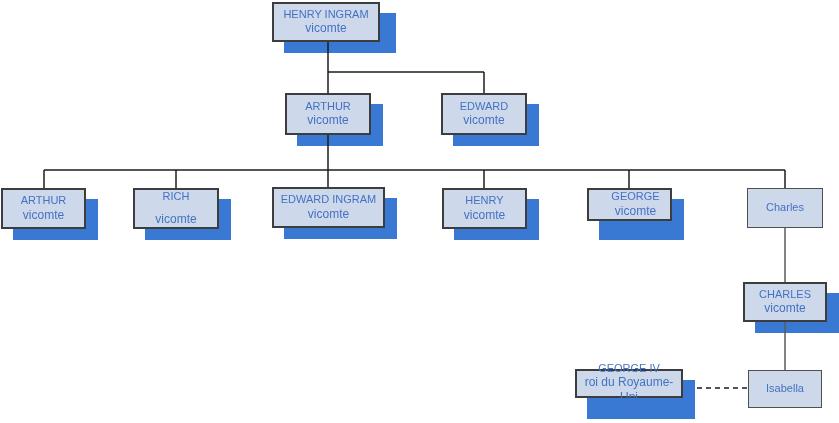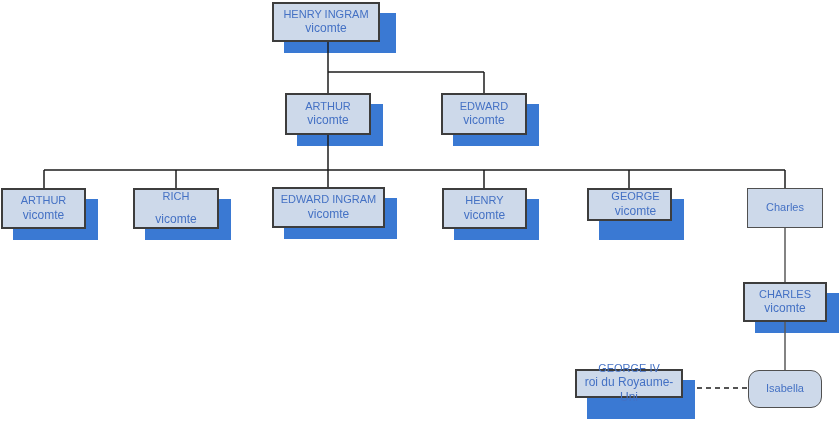--- a/index.html
+++ b/index.html
@@ -113,16 +113,16 @@
     <div class="shadow" style="left: 755px; top: 293px; width: 84px; height: 40px;"></div>
     <div class="node" style="left: 743px; top: 282px; width: 84px; height: 40px;">
       <div class="nm">CHARLES</div>
       <div class="tt">vicomte</div>
     </div>
     <div class="shadow" style="left: 587px; top: 380px; width: 108px; height: 39px;"></div>
     <div class="node" style="left: 575px; top: 369px; width: 108px; height: 29px; align-items: center;">
       <div class="nm">GEORGE IV</div>
       <div class="tt">roi du Royaume-Uni</div>
     </div>
-    <div class="node plain" style="left: 748px; top: 370px; width: 74px; height: 38px; border-radius: 11px;">
+    <div class="node plain" style="left: 748px; top: 370px; width: 74px; height: 38px;">
       <div class="nm">Isabella</div>
     </div>
   </div>
 
 </body></html>

